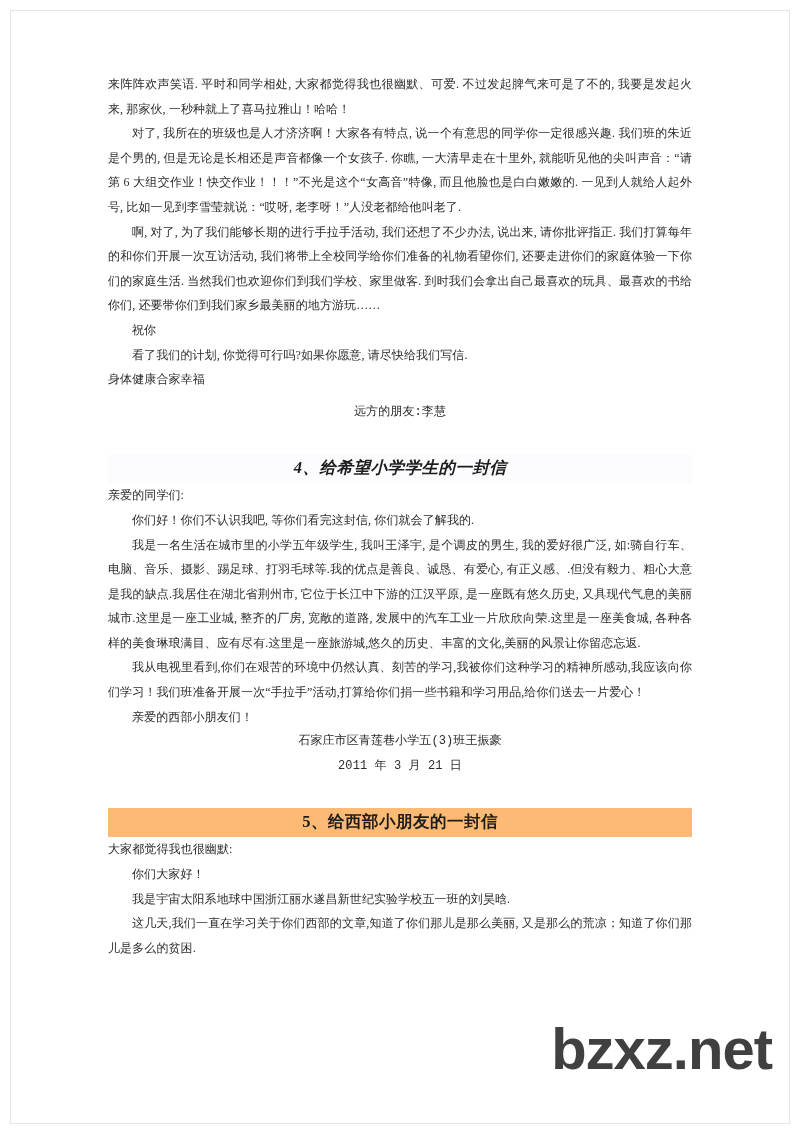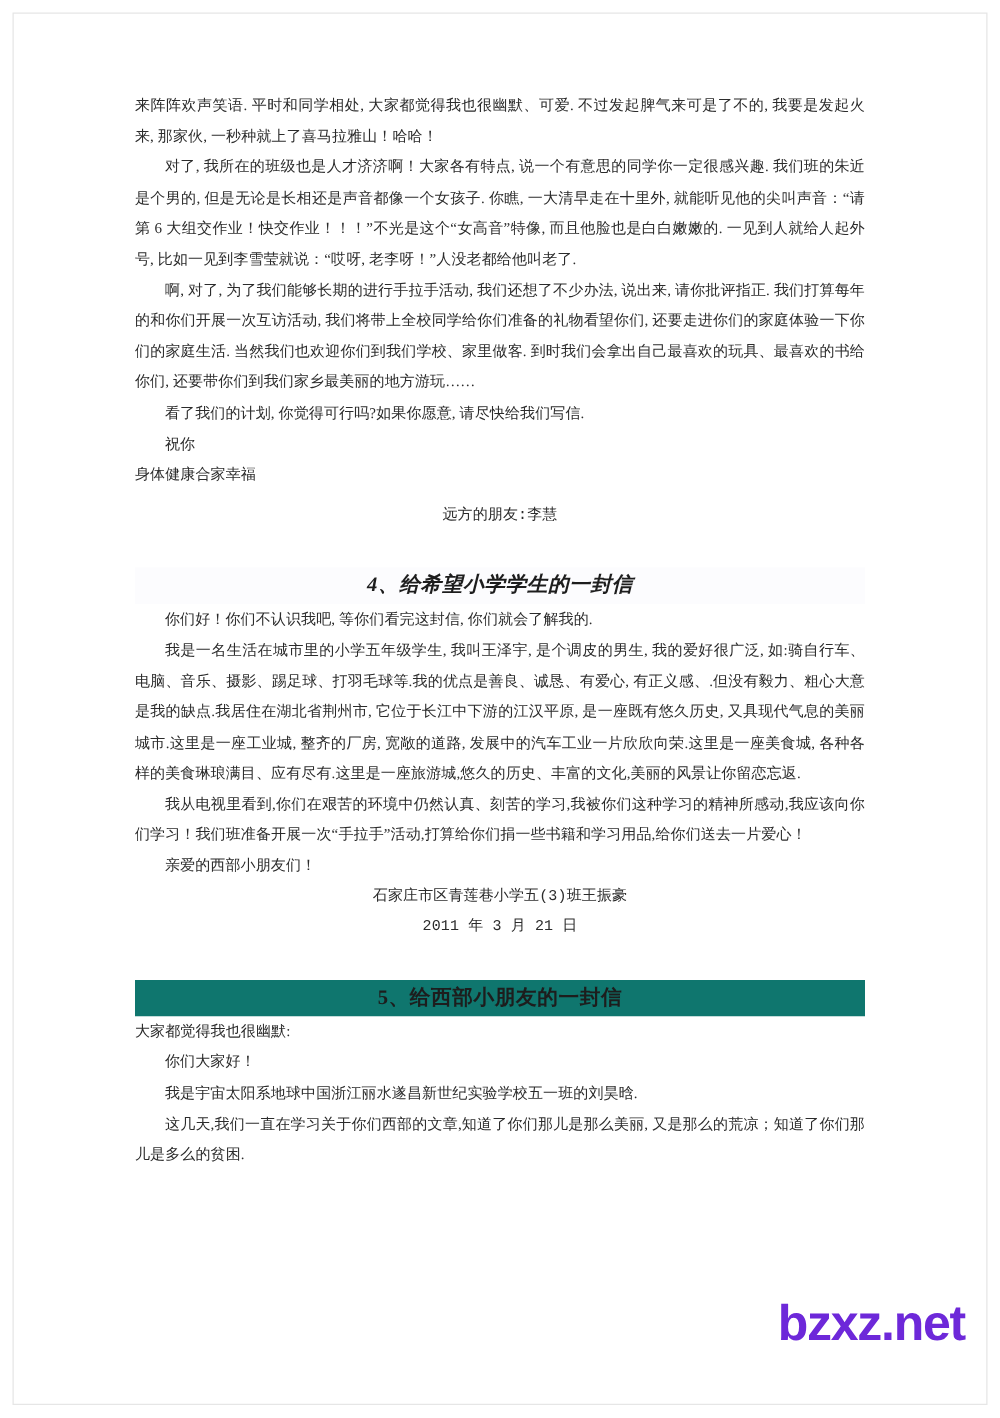--- a/index.html
+++ b/index.html
@@ -57,66 +57,67 @@
   }
   
   .section-head {
     position: relative;
     margin: 0;
     padding: 3px 0 4px 0;
     text-align: center;
     font-size: 16.5px;
     font-weight: bold;
     color: #1d1d1d;
-    background: #0f766e;
+    background: #fdba74;
     letter-spacing: 0.5px;
   }
   .section-head.faint {
     background: #fcfcfe;
     font-style: italic;
   }
   .spacer-lg { height: 30px; }
   .spacer-sm { height: 8px; }
 
   
   .watermark {
     position: absolute;
     right: 28px;
     bottom: 52px;
     font-family: "Liberation Sans", "DejaVu Sans", sans-serif;
-    font-size: 40px;
+    font-size: 58px;
     font-weight: bold;
-    color: #6d28d9;
+    color: #404040;
     letter-spacing: -1px;
     user-select: none;
     pointer-events: none;
     white-space: nowrap;
   }
 </style>
 </head>
 <body>
 
 <div class="page">
 
   <div class="page-frame"></div>
 
   <div class="content">
 
     <p class="para noindent">来阵阵欢声笑语. 平时和同学相处, 大家都觉得我也很幽默、可爱. 不过发起脾气来可是了不的, 我要是发起火来, 那家伙, 一秒种就上了喜马拉雅山！哈哈！</p>
     <p class="para indent">对了, 我所在的班级也是人才济济啊！大家各有特点, 说一个有意思的同学你一定很感兴趣. 我们班的朱近是个男的, 但是无论是长相还是声音都像一个女孩子. 你瞧, 一大清早走在十里外, 就能听见他的尖叫声音：“请第 6 大组交作业！快交作业！！！”不光是这个“女高音”特像, 而且他脸也是白白嫩嫩的. 一见到人就给人起外号, 比如一见到李雪莹就说：“哎呀, 老李呀！”人没老都给他叫老了.</p>
     <p class="para indent">啊, 对了, 为了我们能够长期的进行手拉手活动, 我们还想了不少办法, 说出来, 请你批评指正. 我们打算每年的和你们开展一次互访活动, 我们将带上全校同学给你们准备的礼物看望你们, 还要走进你们的家庭体验一下你们的家庭生活. 当然我们也欢迎你们到我们学校、家里做客. 到时我们会拿出自己最喜欢的玩具、最喜欢的书给你们, 还要带你们到我们家乡最美丽的地方游玩……</p>
+    <p class="para indent">祝你</p>
     <p class="para indent">看了我们的计划, 你觉得可行吗?如果你愿意, 请尽快给我们写信.</p>
-    <p class="para indent">祝你</p>
     <p class="para noindent">身体健康合家幸福</p>
     <div class="spacer-sm"></div>
     <p class="para right">远方的朋友:李慧</p>
 
     <div class="spacer-lg"></div>
 
     <h2 class="section-head faint">4、给希望小学学生的一封信</h2>
+    <p class="para noindent">亲爱的同学们:</p>
     <p class="para indent">你们好！你们不认识我吧, 等你们看完这封信, 你们就会了解我的.</p>
     <p class="para indent">我是一名生活在城市里的小学五年级学生, 我叫王泽宇, 是个调皮的男生, 我的爱好很广泛, 如:骑自行车、电脑、音乐、摄影、踢足球、打羽毛球等.我的优点是善良、诚恳、有爱心, 有正义感、.但没有毅力、粗心大意是我的缺点.我居住在湖北省荆州市, 它位于长江中下游的江汉平原, 是一座既有悠久历史, 又具现代气息的美丽城市.这里是一座工业城, 整齐的厂房, 宽敞的道路, 发展中的汽车工业一片欣欣向荣.这里是一座美食城, 各种各样的美食琳琅满目、应有尽有.这里是一座旅游城,悠久的历史、丰富的文化,美丽的风景让你留恋忘返.</p>
     <p class="para indent">我从电视里看到,你们在艰苦的环境中仍然认真、刻苦的学习,我被你们这种学习的精神所感动,我应该向你们学习！我们班准备开展一次“手拉手”活动,打算给你们捐一些书籍和学习用品,给你们送去一片爱心！</p>
     <p class="para indent">亲爱的西部小朋友们！</p>
     <p class="para right">石家庄市区青莲巷小学五(3)班王振豪</p>
     <p class="para right">2011 年 3 月 21 日</p>
 
     <div class="spacer-lg"></div>
 
     <h2 class="section-head">5、给西部小朋友的一封信</h2>

